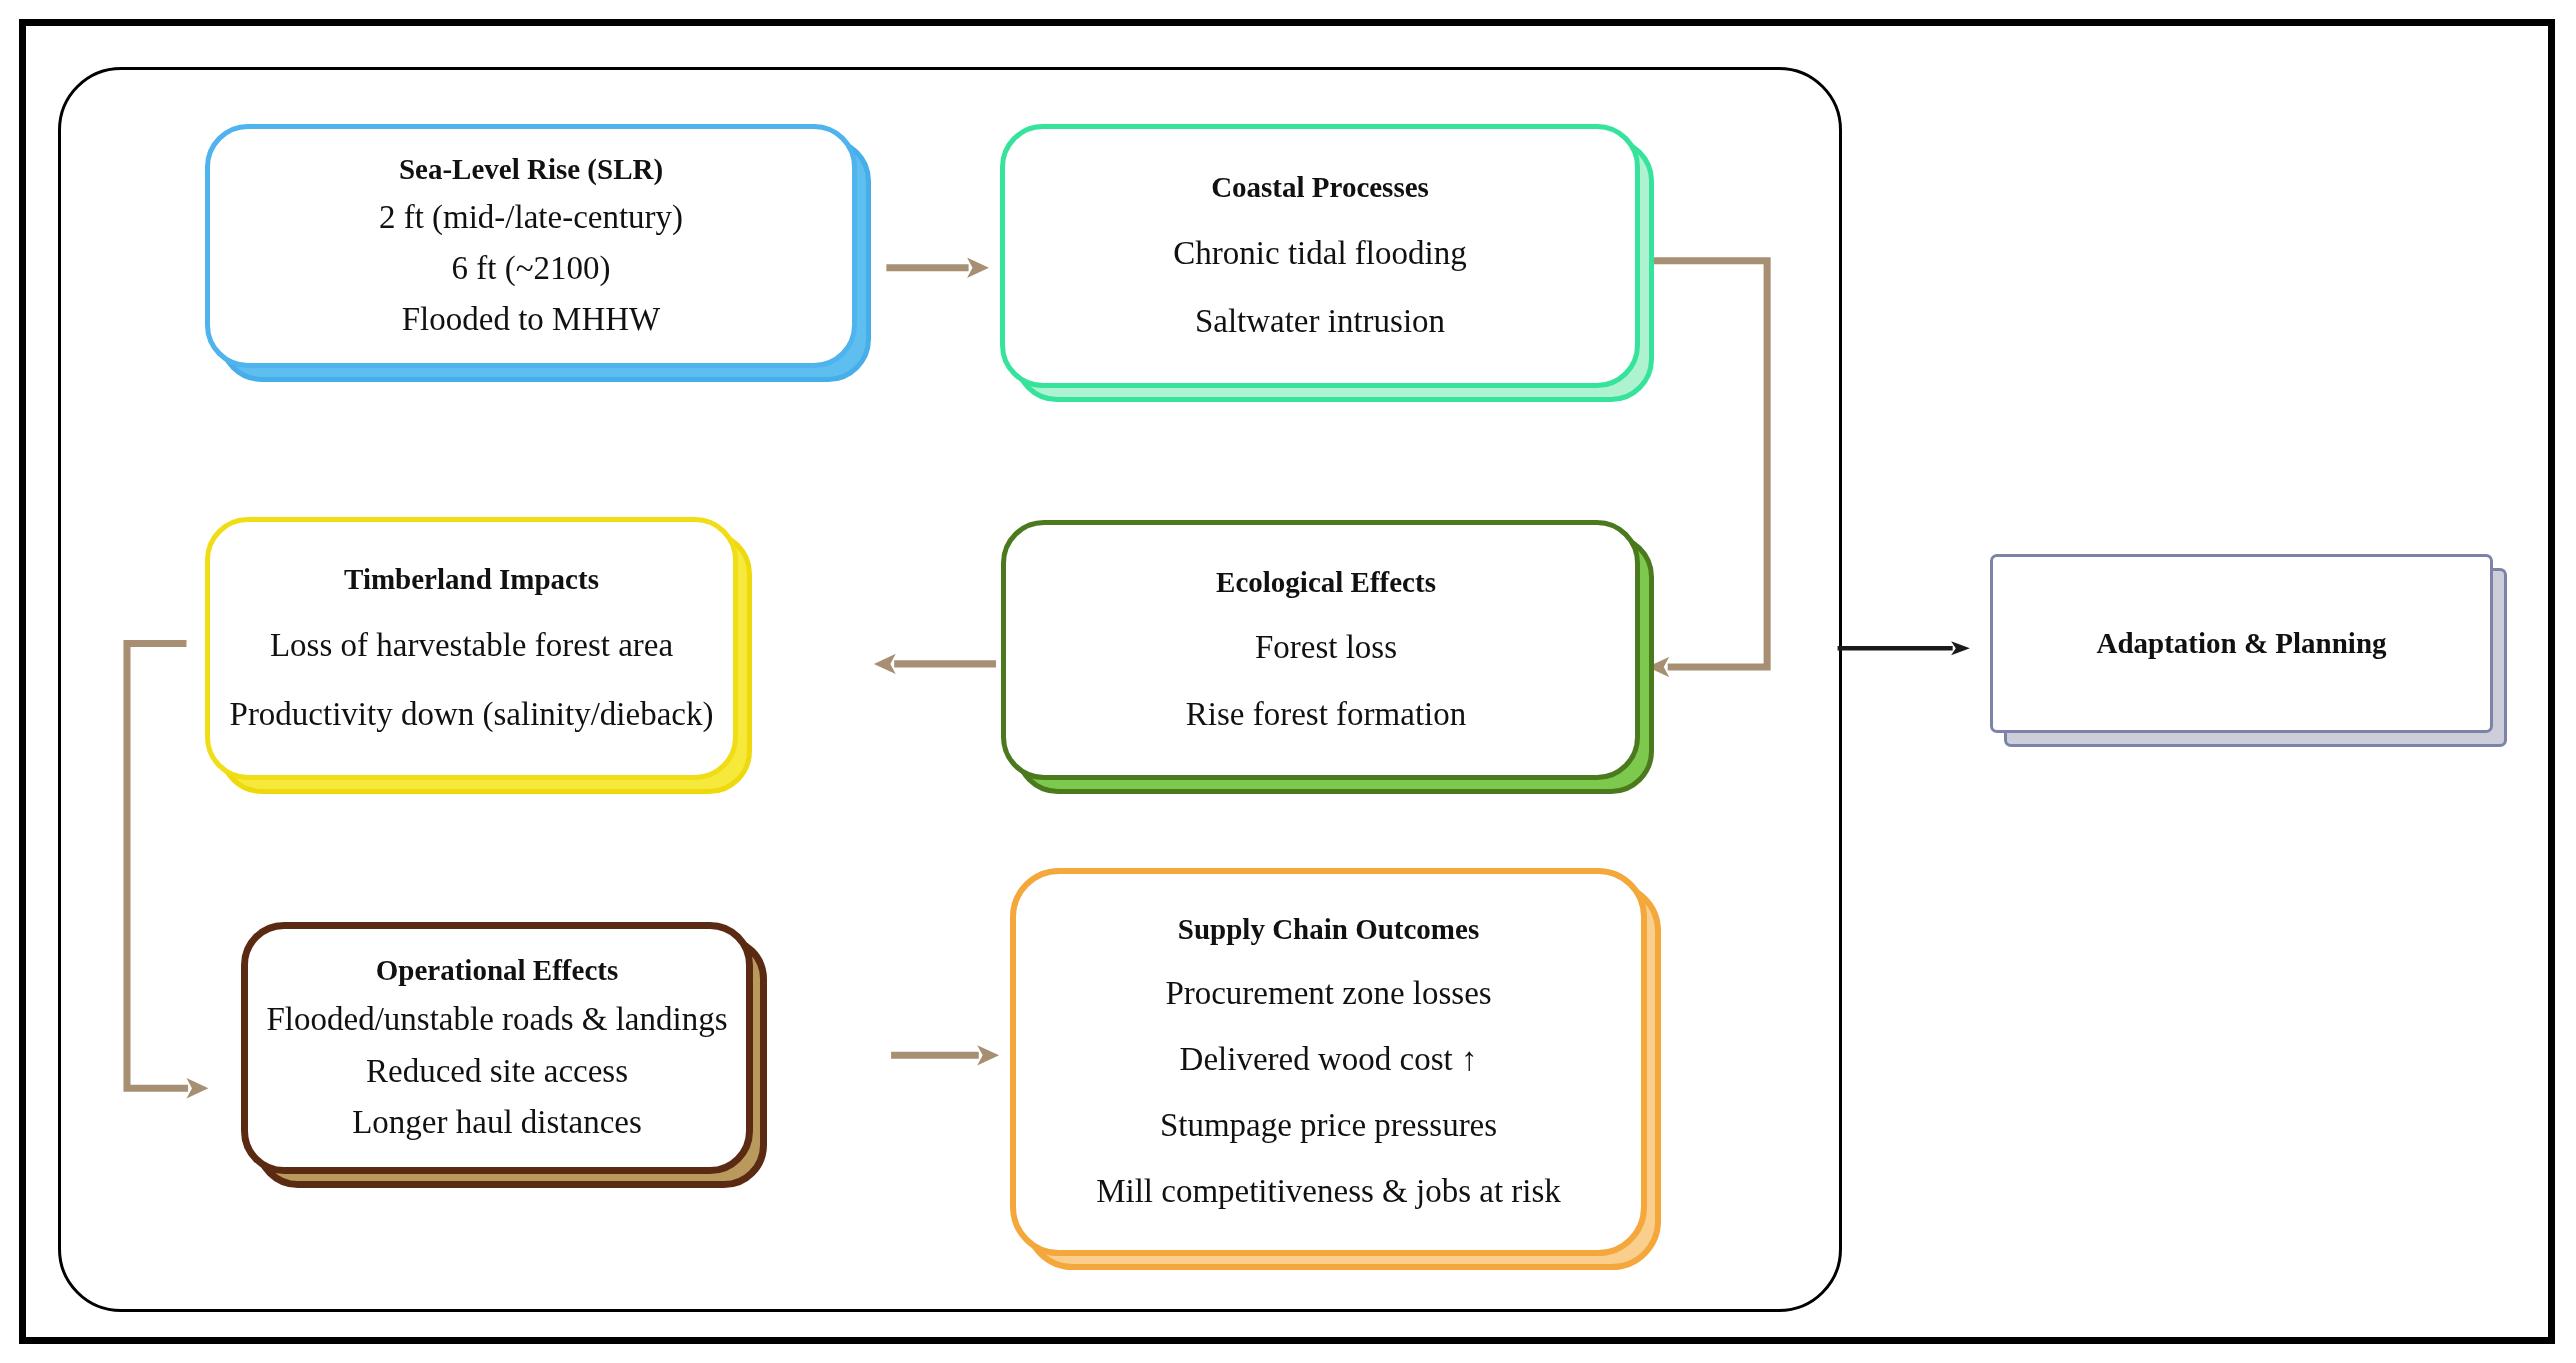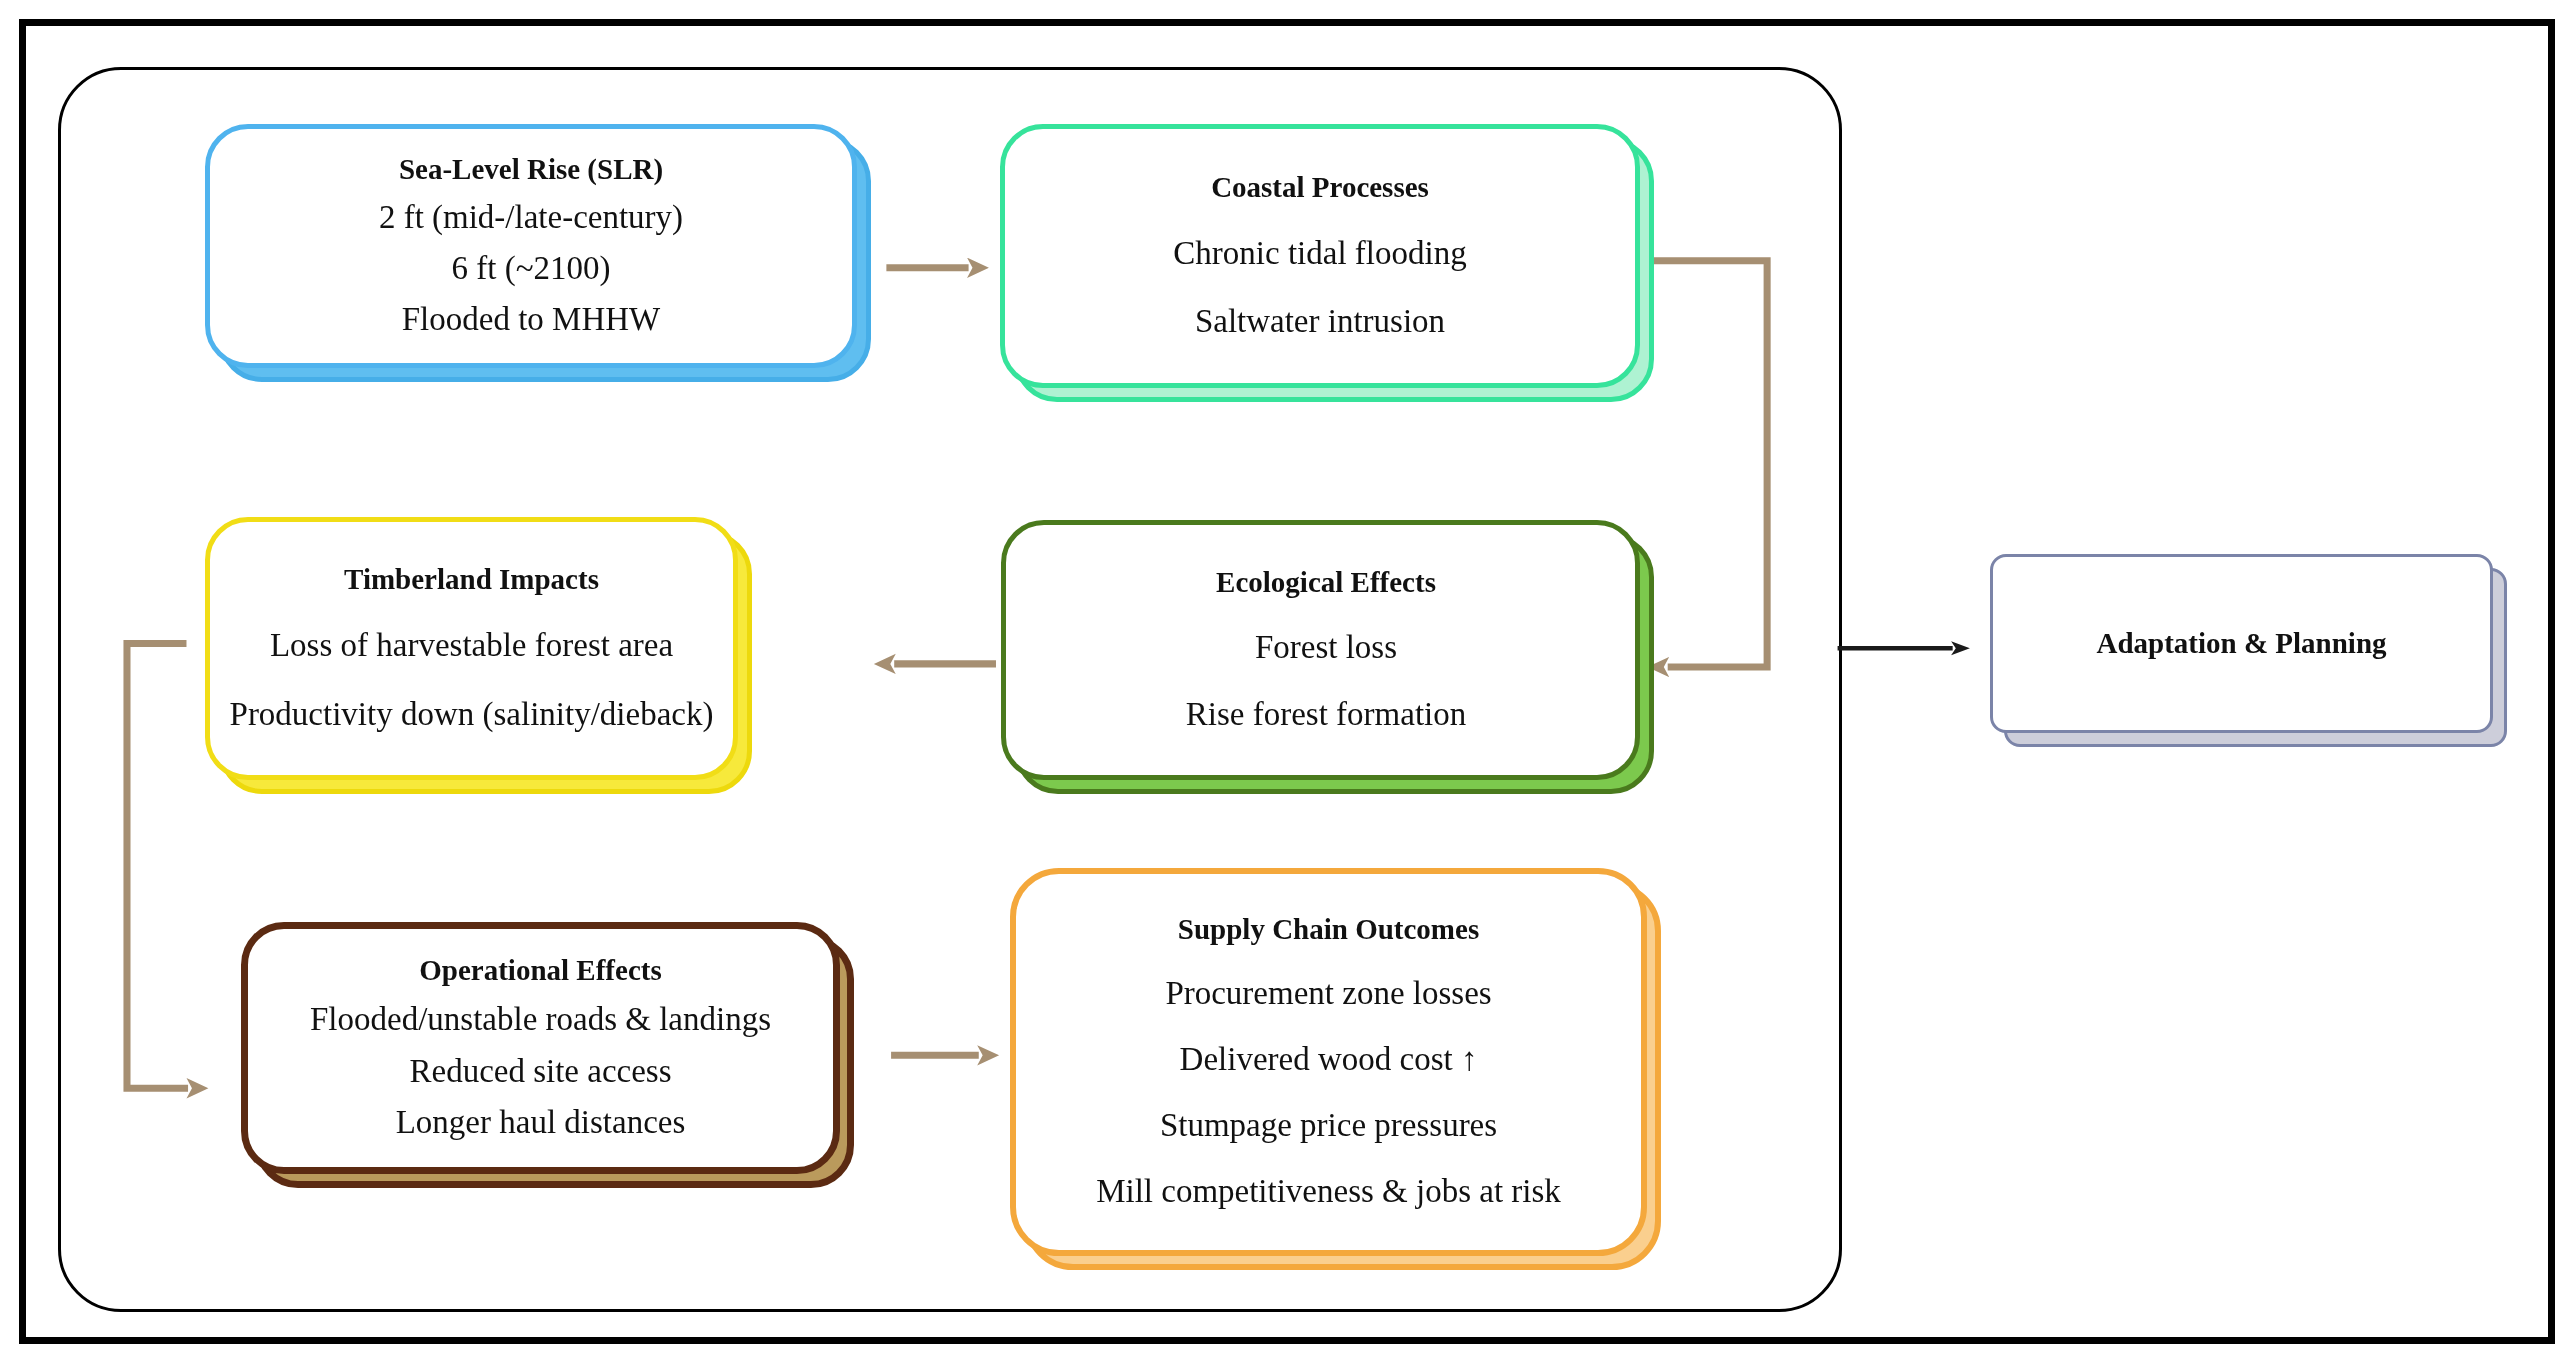--- a/index.html
+++ b/index.html
@@ -14,26 +14,26 @@
   .node .body{position:absolute;inset:0;background:#fff;border-radius:43px;border:5.5px solid;
               display:flex;flex-direction:column;justify-content:space-evenly;align-items:center;
               text-align:center;padding:11px 14px;box-sizing:border-box;z-index:1;}
   .node .title{font-weight:700;font-size:29px;line-height:1.15;}
   .node .line{font-size:33px;line-height:1.15;}
 
   #node-slr{left:205px;top:124px;width:652px;height:244px;}
   #node-coastal{left:1000px;top:124px;width:640px;height:264px;}
   #node-timberland{left:205px;top:517px;width:533px;height:263px;}
   #node-ecological{left:1001px;top:520px;width:639px;height:260px;}
-  #node-operational{left:241px;top:922px;width:599px;height:252px;}
+  #node-operational{left:241px;top:922px;width:512px;height:252px;}
   #node-operational .body,#node-operational .shadow{border-width:7px;}
   #node-supply{left:1010px;top:868px;width:637px;height:388px;}
   #node-supply .body,#node-supply .shadow{border-width:6.3px;border-radius:49px;}
   #node-adaptation{left:1990px;top:554px;width:503px;height:179px;}
-  #node-adaptation .body,#node-adaptation .shadow{border-width:3.9px;border-radius:16px;}
+  #node-adaptation .body,#node-adaptation .shadow{border-width:3.9px;border-radius:7px;}
   #node-adaptation .body{justify-content:center;}
 </style>
 </head>
 <body>
 
 <div class="canvas">
 
   <div class="outer-border"></div>
   <div class="inner-frame"></div>
 

